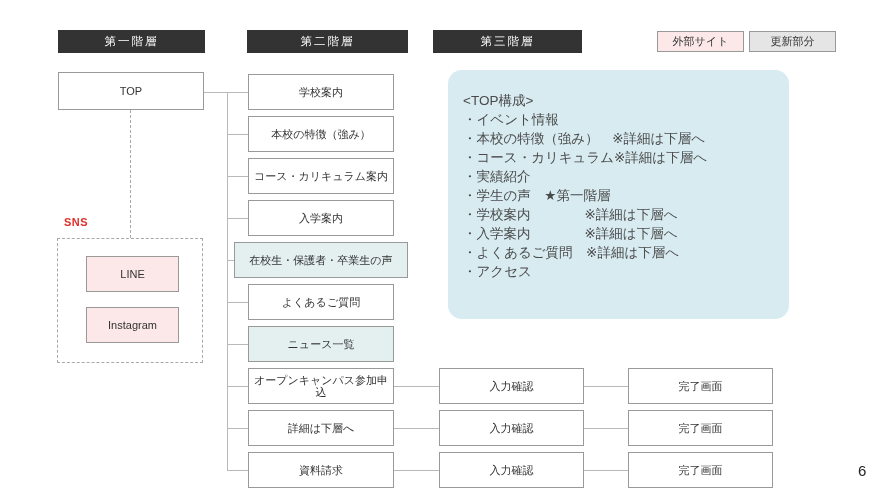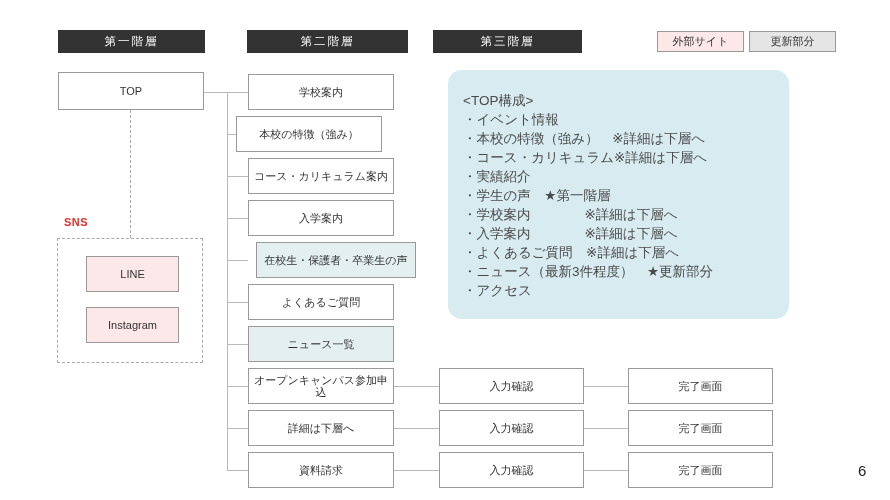--- a/index.html
+++ b/index.html
@@ -65,24 +65,24 @@
   <div class="abs dash-v" style="left:130px;top:110px;height:128px;"></div>
 
   <div class="abs node" style="left:58px;top:72px;width:146px;height:38px;">TOP</div>
 
   <div class="abs sns-label" style="left:64px;top:216px;">SNS</div>
   <div class="abs sns-frame" style="left:57px;top:238px;width:146px;height:125px;"></div>
   <div class="abs node pink" style="left:86px;top:256px;width:93px;height:36px;">LINE</div>
   <div class="abs node pink" style="left:86px;top:307px;width:93px;height:36px;">Instagram</div>
 
   <div class="abs node" style="left:248px;top:74px;width:146px;height:36px;">学校案内</div>
-  <div class="abs node" style="left:236px;top:116px;width:146px;height:36px;">本校の特徴（強み）</div>
+  <div class="abs node" style="left:248px;top:116px;width:146px;height:36px;">本校の特徴（強み）</div>
   <div class="abs node" style="left:248px;top:158px;width:146px;height:36px;">コース・カリキュラム案内</div>
   <div class="abs node" style="left:248px;top:200px;width:146px;height:36px;">入学案内</div>
-  <div class="abs node teal" style="left:256px;top:242px;width:160px;height:36px;">在校生・保護者・卒業生の声</div>
+  <div class="abs node teal" style="left:234px;top:242px;width:174px;height:36px;">在校生・保護者・卒業生の声</div>
   <div class="abs node" style="left:248px;top:284px;width:146px;height:36px;">よくあるご質問</div>
   <div class="abs node teal" style="left:248px;top:326px;width:146px;height:36px;">ニュース一覧</div>
   <div class="abs node" style="left:248px;top:368px;width:146px;height:36px;">オープンキャンパス参加申込</div>
   <div class="abs node" style="left:248px;top:410px;width:146px;height:36px;">詳細は下層へ</div>
   <div class="abs node" style="left:248px;top:452px;width:146px;height:36px;">資料請求</div>
 
   <div class="abs node" style="left:439px;top:368px;width:145px;height:36px;">入力確認</div>
   <div class="abs node" style="left:439px;top:410px;width:145px;height:36px;">入力確認</div>
   <div class="abs node" style="left:439px;top:452px;width:145px;height:36px;">入力確認</div>
   <div class="abs node" style="left:628px;top:368px;width:145px;height:36px;">完了画面</div>
@@ -92,19 +92,18 @@
   <div class="abs info" style="left:448px;top:70px;width:341px;height:249px;">
     <div>&lt;TOP構成&gt;</div>
     <div>・イベント情報</div>
     <div>・本校の特徴（強み）　※詳細は下層へ</div>
     <div>・コース・カリキュラム※詳細は下層へ</div>
     <div>・実績紹介</div>
     <div>・学生の声　★第一階層</div>
     <div>・学校案内　　　　※詳細は下層へ</div>
     <div>・入学案内　　　　※詳細は下層へ</div>
     <div>・よくあるご質問　※詳細は下層へ</div>
-    <div>・ニュース（最新3件程度）　★更新部分</div>
     <div>・アクセス</div>
   </div>
 
   <div class="abs page-num" style="left:858px;top:462px;">6</div>
 
 </div>
 
 </body></html>

